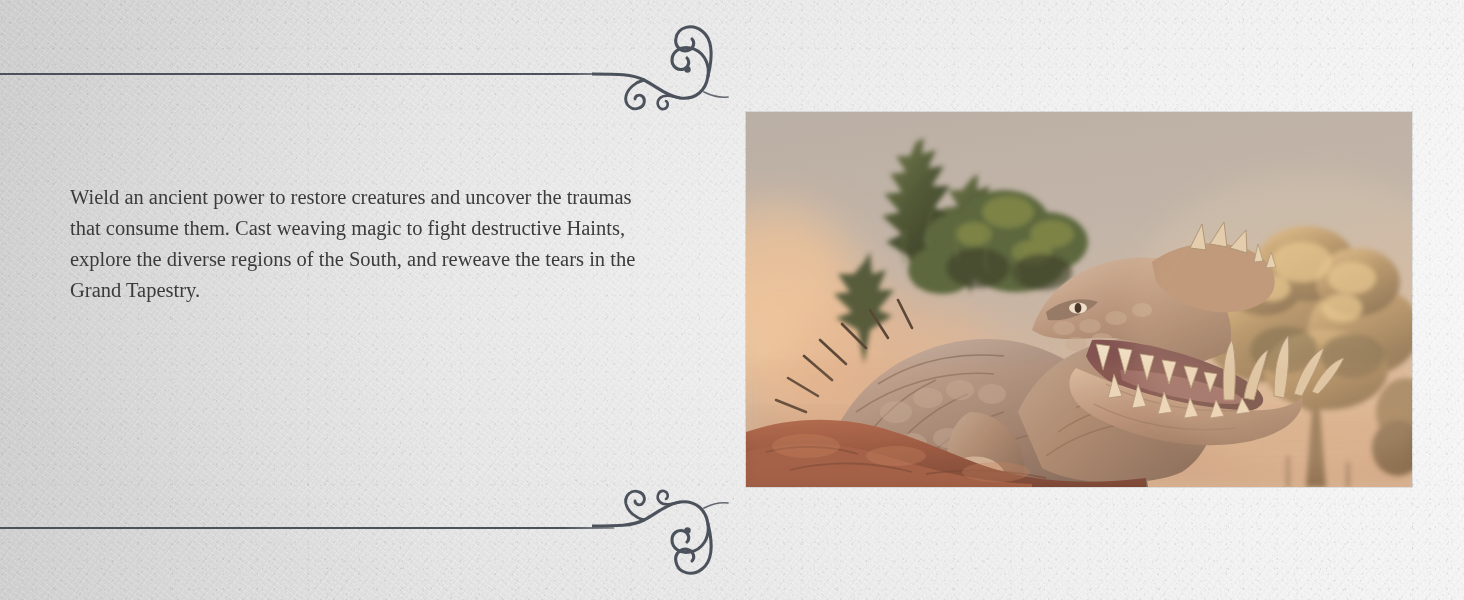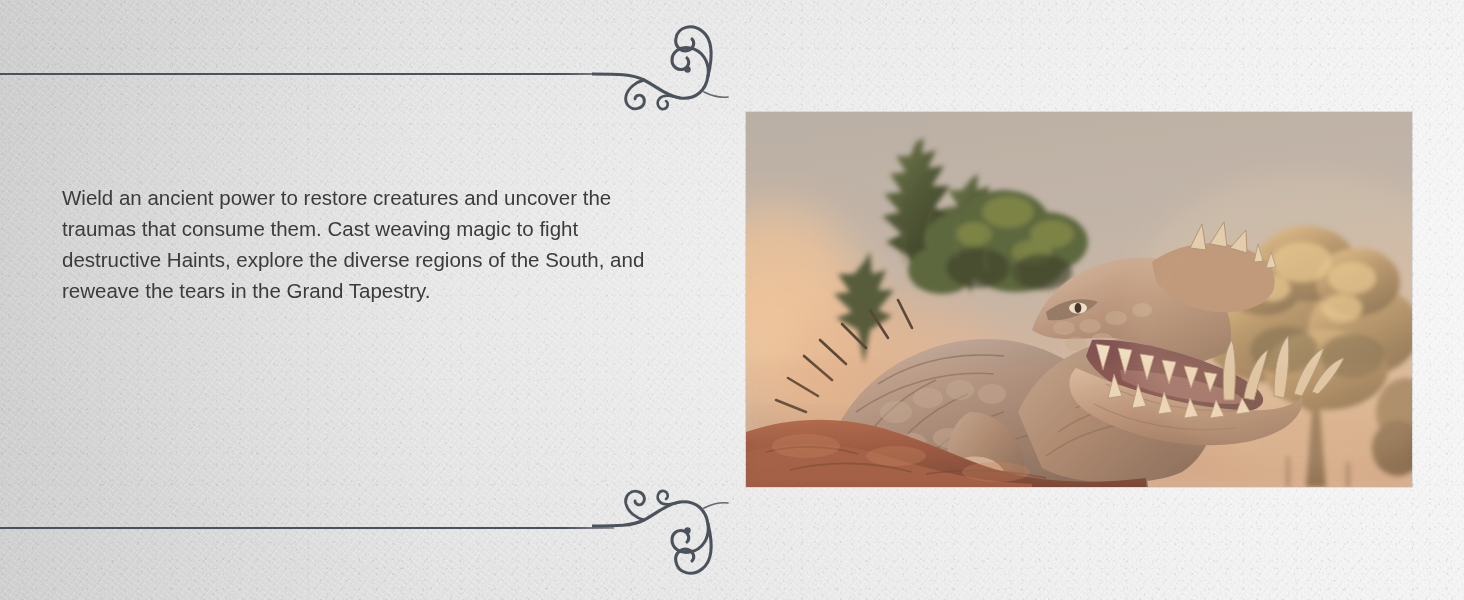--- a/index.html
+++ b/index.html
@@ -83,22 +83,22 @@
     font-family: "Liberation Sans", sans-serif;
     font-size: 40px;
     font-weight: 700;
     line-height: 1.30;
     letter-spacing: .2px;
     color: #2e2e2e;
     text-transform: uppercase;
     max-width: 520px;
   }
   .body-copy {
-    margin: 22px 0 0 0;
-    font-family: Liberation Sans, sans-serif;
+    margin: 22px 0 0 8px;
+    font-family: Liberation Serif, serif;
     font-size: 20.5px;
     font-weight: 400;
     line-height: 1.52;
     color: #3b3b3b;
     max-width: 592px;
   }
 
   
   .hero {
     position: absolute;

